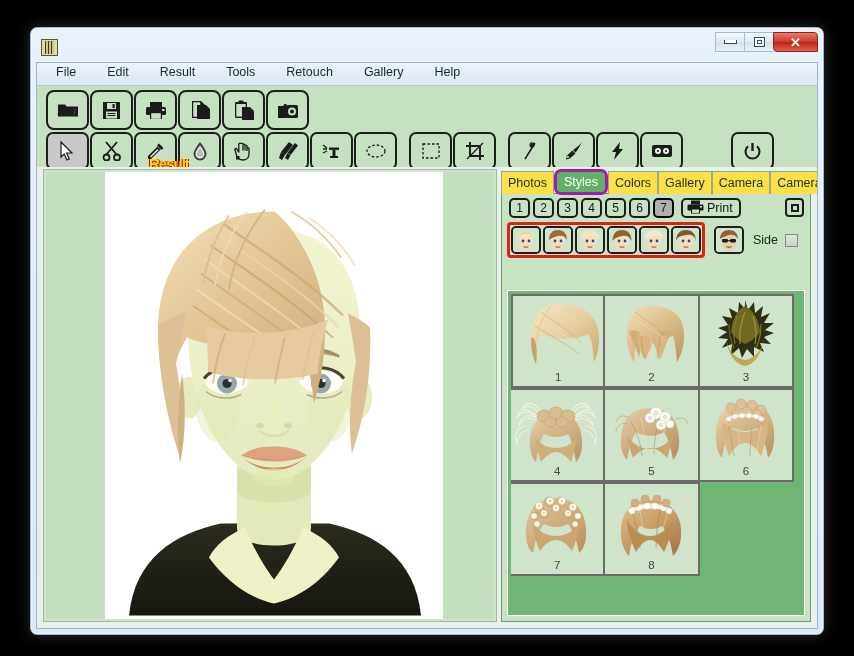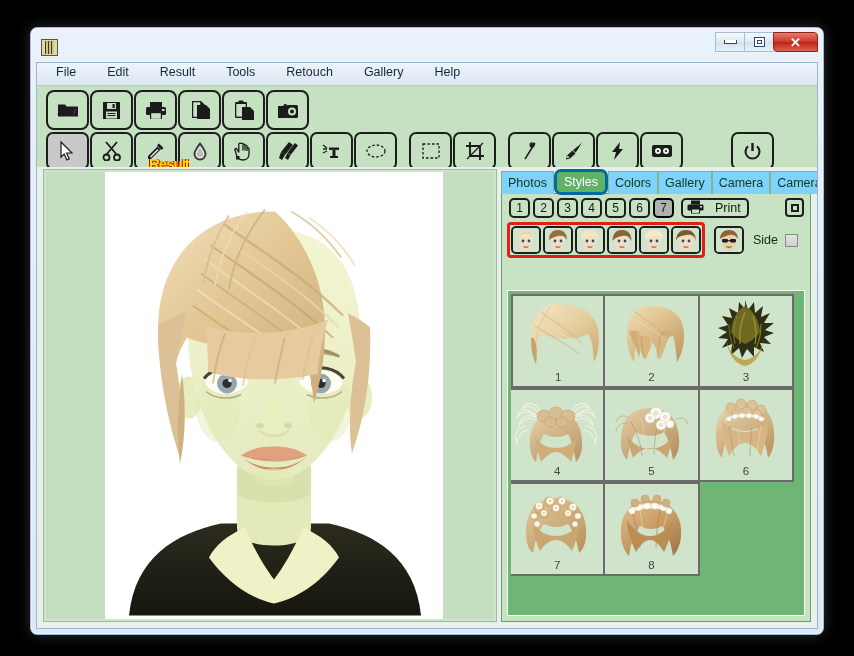--- a/index.html
+++ b/index.html
@@ -69,38 +69,38 @@
   #photo-inner{width:100%;height:100%;background:#c4dfc0;position:relative;overflow:hidden;}
   #photo-img{position:absolute;left:59px;top:0;width:338px;height:100%;background:#ffffff;}
 
   
   #portrait{position:absolute;left:0;top:0;width:100%;height:100%;}
 
   
   #right-pane{position:absolute;left:464px;top:2px;right:6px;bottom:6px;}
   #tabs{display:flex;align-items:flex-end;height:25px;position:relative;z-index:3;}
   .tab{height:23px;box-sizing:border-box;padding:3px 6px;display:flex;align-items:center;
-    font-size:12.5px;color:#17351c;background:#7dd3fc;border:1px solid #8fae8e;border-bottom:none;
+    font-size:12.5px;color:#17351c;background:#fde047;border:1px solid #8fae8e;border-bottom:none;
     white-space:nowrap;}
-  .tab.active{background:#61b267;color:#ffffff;border:3px solid #0369a1;border-radius:7px;
+  .tab.active{background:#61b267;color:#ffffff;border:3px solid #a21caf;border-radius:7px;
     height:26px;margin-bottom:-1px;padding:0 7px;position:relative;z-index:4;font-weight:normal;}
   #panel{position:absolute;left:0;right:0;top:24px;bottom:0;
     background:#c8e2c4;border:1px solid #6c9a6c;box-sizing:border-box;padding:4px 5px;}
   #panel-title{font-size:12.5px;color:#14331a;padding:1px 0 4px 3px;}
   #restore-btn{position:absolute;right:6px;top:4px;width:19px;height:19px;box-sizing:border-box;
     border:2px solid #1d1d1d;border-radius:4px;background:#c8e2c4;
     display:flex;align-items:center;justify-content:center;}
   #restore-btn i{display:block;width:8px;height:8px;border:2px solid #1d1d1d;box-sizing:border-box;}
 
   #numrow{display:flex;align-items:center;gap:3px;padding:0 0 4px 2px;}
   .numbtn{width:21px;height:20px;box-sizing:border-box;border:2px solid #1d1d1d;border-radius:5px;
     background:#c8e2c4;font-size:12px;color:#10200f;display:flex;align-items:center;justify-content:center;}
   .numbtn.sel{background:#b0b0b0;border-color:#000;}
   #print-btn{height:20px;box-sizing:border-box;border:2px solid #1d1d1d;border-radius:5px;
-    background:#c8e2c4;display:flex;align-items:center;gap:11px;padding:0 6px 0 4px;margin-left:4px;
+    background:#c8e2c4;display:flex;align-items:center;gap:3px;padding:0 6px 0 4px;margin-left:4px;
     font-size:12.5px;color:#0e1c0d;}
 
   #facerow{display:flex;align-items:center;padding:0 0 5px 0;}
   #face-group{display:flex;gap:2px;border:3px solid #e02016;border-radius:4px;padding:1px;}
   .facebtn{width:30px;height:28px;box-sizing:border-box;border:2px solid #1d1d1d;border-radius:5px;
     background:#cfe4cb;overflow:hidden;position:relative;}
   .facebtn.sel{background:#b9b9b9;}
   .facebtn svg{position:absolute;left:0;top:0;}
   #side-face{width:30px;height:28px;box-sizing:border-box;border:2px solid #1d1d1d;border-radius:5px;
     background:#cfe4cb;overflow:hidden;position:relative;margin-left:9px;}

